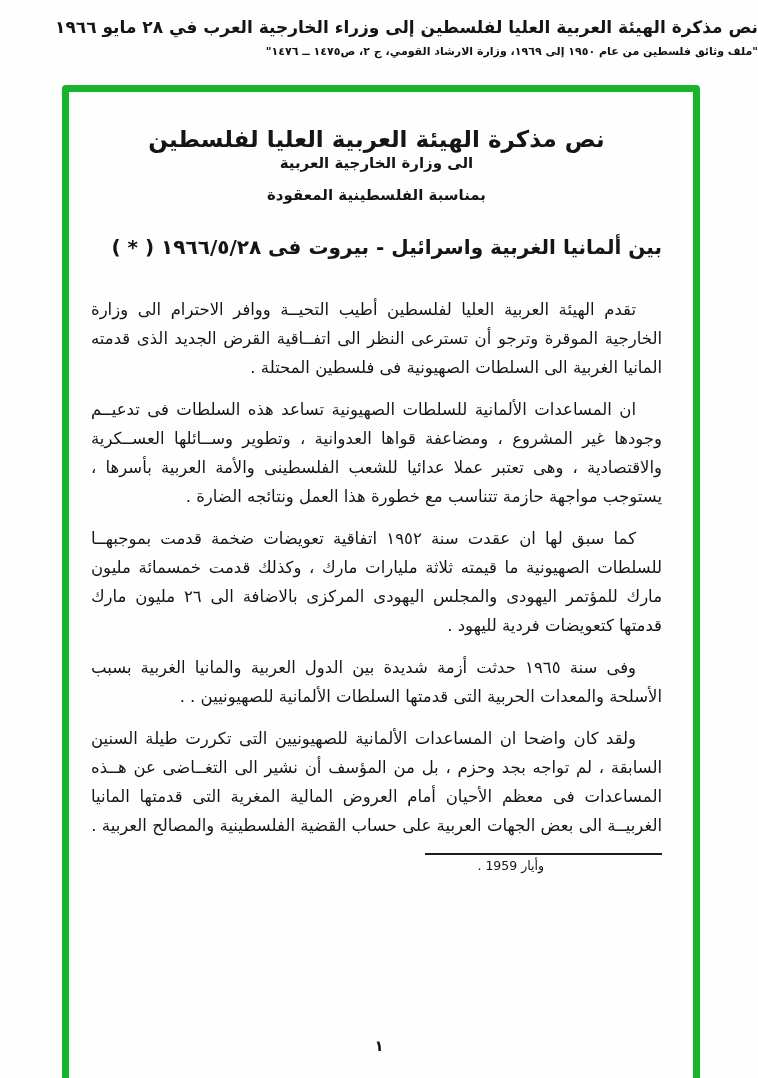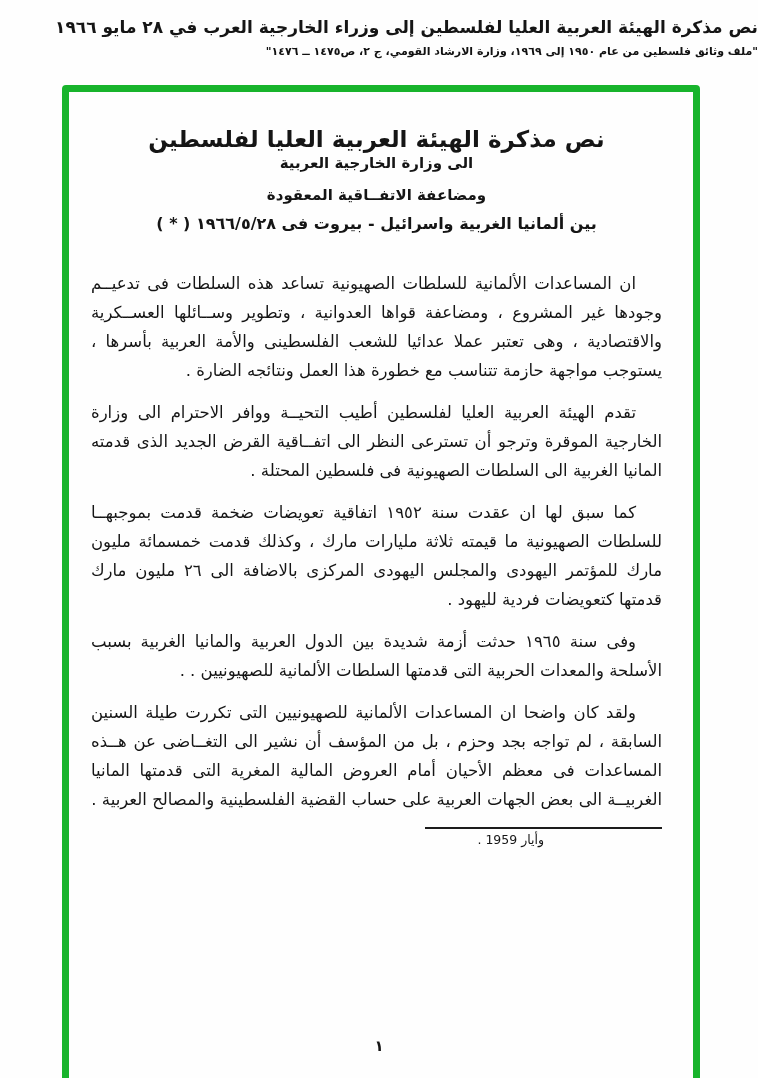--- a/index.html
+++ b/index.html
@@ -54,21 +54,21 @@
     font-size: 23px;
     font-weight: bold;
     line-height: 30px;
   }
   .doc-sub {
     text-align: center;
     font-weight: bold;
   }
   .doc-sub1 { font-size: 15px; }
   .doc-sub2 { font-size: 15px; margin-top: 14px; }
-  .doc-sub3 { font-size: 16px; margin-top: 10px; }
+  .doc-sub3 { font-size: 20px; margin-top: 31px; text-align: right; }
 
   .body-text { margin-top: 36px; }
   .body-text p {
     margin: 0 0 13px 0;
     font-size: 16.5px;
     line-height: 29px;
     text-align: justify;
     text-indent: 26px;
   }
 
@@ -106,26 +106,26 @@
 <div class="page">
 
   <div class="hdr">
     <div class="hdr-line1">نص مذكرة الهيئة العربية العليا لفلسطين إلى وزراء الخارجية العرب في ٢٨ مايو ١٩٦٦</div>
     <div class="hdr-line2">"ملف وثائق فلسطين من عام ١٩٥٠ إلى ١٩٦٩، وزارة الارشاد القومي، ج ٢، ص١٤٧٥ ــ ١٤٧٦"</div>
   </div>
 
   <div class="frame">
     <div class="doc-title">نص مذكرة الهيئة العربية العليا لفلسطين</div>
     <div class="doc-sub doc-sub1">الى وزارة الخارجية العربية</div>
-    <div class="doc-sub doc-sub2">ومضاعفة الاتفــاقية المعقودة</div>
+    <div class="doc-sub doc-sub2">بمناسبة الفلسطينية المعقودة</div>
     <div class="doc-sub doc-sub3">بين ألمانيا الغربية واسرائيل - بيروت فى ١٩٦٦/٥/٢٨ ( * )</div>
 
     <div class="body-text">
+      <p>تقدم الهيئة العربية العليا لفلسطين أطيب التحيــة ووافر الاحترام الى وزارة الخارجية الموقرة وترجو أن تسترعى النظر الى اتفــاقية القرض الجديد الذى قدمته المانيا الغربية الى السلطات الصهيونية فى فلسطين المحتلة .</p>
       <p>ان المساعدات الألمانية للسلطات الصهيونية تساعد هذه السلطات فى تدعيــم وجودها غير المشروع ، ومضاعفة قواها العدوانية ، وتطوير وســائلها العســكرية والاقتصادية ، وهى تعتبر عملا عدائيا للشعب الفلسطينى والأمة العربية بأسرها ، يستوجب مواجهة حازمة تتناسب مع خطورة هذا العمل ونتائجه الضارة .</p>
-      <p>تقدم الهيئة العربية العليا لفلسطين أطيب التحيــة ووافر الاحترام الى وزارة الخارجية الموقرة وترجو أن تسترعى النظر الى اتفــاقية القرض الجديد الذى قدمته المانيا الغربية الى السلطات الصهيونية فى فلسطين المحتلة .</p>
       <p>كما سبق لها ان عقدت سنة ١٩٥٢ اتفاقية تعويضات ضخمة قدمت بموجبهــا للسلطات الصهيونية ما قيمته ثلاثة مليارات مارك ، وكذلك قدمت خمسمائة مليون مارك للمؤتمر اليهودى والمجلس اليهودى المركزى بالاضافة الى ٢٦ مليون مارك قدمتها كتعويضات فردية لليهود .</p>
       <p>وفى سنة ١٩٦٥ حدثت أزمة شديدة بين الدول العربية والمانيا الغربية بسبب الأسلحة والمعدات الحربية التى قدمتها السلطات الألمانية للصهيونيين . .</p>
       <p>ولقد كان واضحا ان المساعدات الألمانية للصهيونيين التى تكررت طيلة السنين السابقة ، لم تواجه بجد وحزم ، بل من المؤسف أن نشير الى التغــاضى عن هــذه المساعدات فى معظم الأحيان أمام العروض المالية المغرية التى قدمتها المانيا الغربيــة الى بعض الجهات العربية على حساب القضية الفلسطينية والمصالح العربية .</p>
     </div>
 
     <div class="footnote">
       <div class="fn-rule"></div>
       <div class="fn-line2">وأيار 1959 .</div>
     </div>
   </div>

